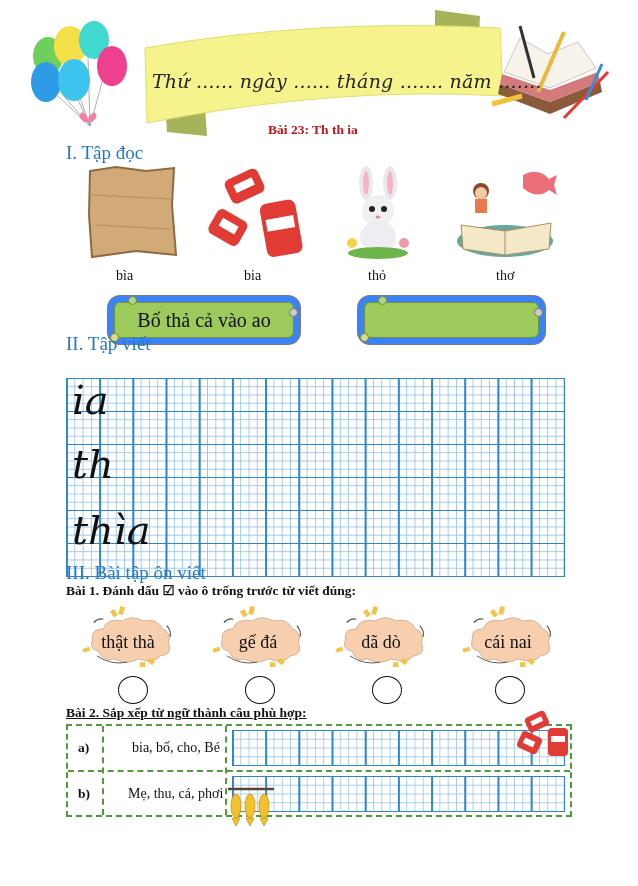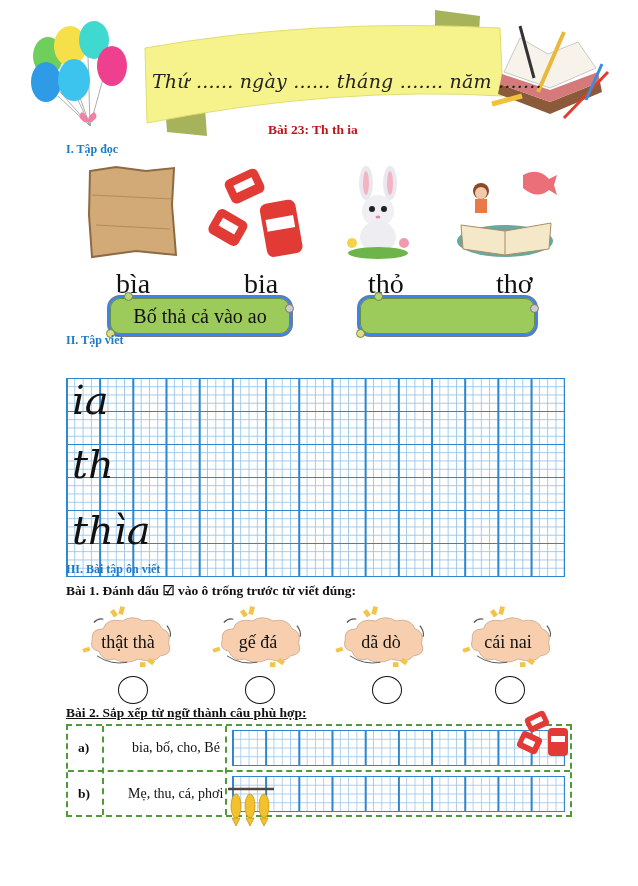--- a/index.html
+++ b/index.html
@@ -5,27 +5,27 @@
   html, body { margin:0; padding:0; background:#fff; }
   body { width:638px; height:886px; position:relative; overflow:hidden; font-family:"Liberation Serif", serif; color:#111; }
   .abs { position:absolute; }
 
   
   .balloons { left:28px; top:18px; width:110px; height:120px; }
   .ribbon { left:135px; top:8px; width:370px; height:130px; }
   .books { left:490px; top:22px; width:120px; height:102px; }
   .date-line { left:152px; top:70px; font-family:"DejaVu Serif", serif; font-style:italic; font-size:19px; color:#222; letter-spacing:0.2px; }
   .lesson-title { left:268px; top:122px; font-weight:bold; font-size:13.5px; color:#c0141c; }
-  .section-h { font-weight:bold; font-size:12px; color:#1f7ac8; }
+  .section-h { font-weight:normal; font-size:19px; color:#1f7ac8; }
 
   
   .pic { top:165px; height:95px; }
-  .word { top:268px; font-size:28px; color:#111; }
-
-  .pill { top:296px; height:36px; border-radius:12px; background:#9ccb5b; border:2px solid #3b82f6; box-shadow:0 0 0 1px #7a7a7a, inset 0 0 0 1px #6c8f3a; display:flex; align-items:center; justify-content:center; font-size:20px; color:#111; }
+  .word { top:268px; font-size:14px; color:#111; }
+
+  .pill { top:296px; height:36px; border-radius:12px; background:#9ccb5b; border:6px solid #3b82f6; box-shadow:0 0 0 1px #7a7a7a, inset 0 0 0 1px #6c8f3a; display:flex; align-items:center; justify-content:center; font-size:20px; color:#111; }
   .pill .dot { position:absolute; width:7px; height:7px; border-radius:50%; background:#b6d481; border:1px solid #6c8f3a; }
 
   
   .grid { left:66px; top:353px; width:498px; height:198px;
     background-color:#fff;
     background-image:
       linear-gradient(to right, #2f86cc 1.5px, transparent 1.5px),
       linear-gradient(to bottom, #2f86cc 1.5px, transparent 1.5px),
       linear-gradient(to right, #9cc7ea 1px, transparent 1px),
       linear-gradient(to bottom, #9cc7ea 1px, transparent 1px);

